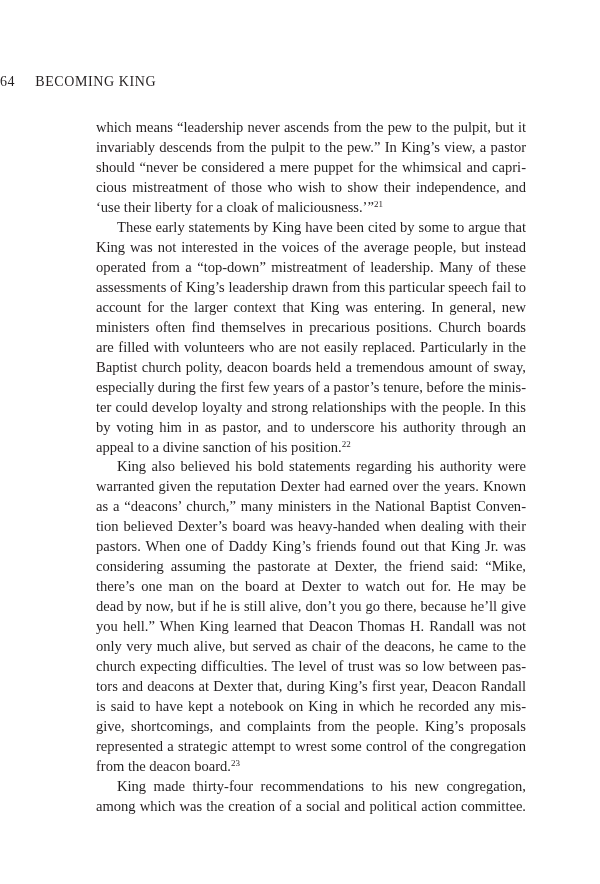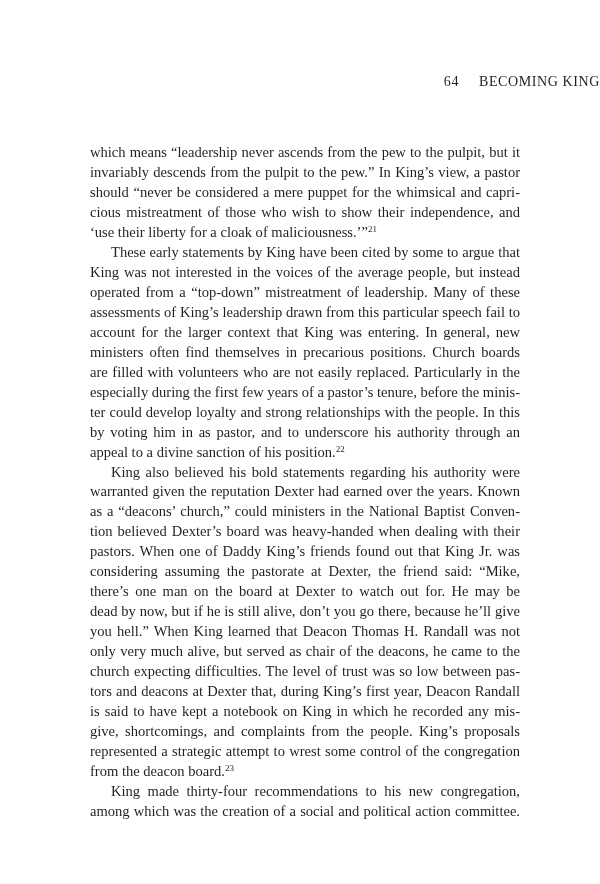--- a/index.html
+++ b/index.html
@@ -13,36 +13,35 @@
       position: relative;
       overflow: hidden;
       font-family: "Liberation Serif", "DejaVu Serif", serif;
       color: #231f20;
     }
     .running-head {
       position: absolute;
       top: 74px;
       left: 0;
       width: 600px;
-      text-align: right;
+      text-align: left;
       font-size: 14px;
       letter-spacing: 0.6px;
       white-space: pre;
     }
     .running-head .folio {
       margin-right: 20px;
     }
     .text-block {
       position: absolute;
       top: 118px;
-      left: 90px;
+      left: 96px;
       width: 430px;
       font-size: 14.55px;
       line-height: 19.97px;
-      margin-top: 25px;
     }
     .line {
       display: block;
       height: 19.97px;
       white-space: nowrap;
       text-align: justify;
       text-align-last: justify;
     }
     .line.last {
       text-align-last: left;
@@ -70,29 +69,30 @@
       <span class="line last"><span>‘use their liberty for a cloak of maliciousness.’”</span><sup class="note">21</sup></span>
     </div>
     <div class="paragraph">
       <span class="line indent"><span>These early statements by King have been cited by some to argue that</span></span>
       <span class="line"><span>King was not interested in the voices of the average people, but instead</span></span>
       <span class="line"><span>operated from a “top-down” mistreatment of leadership. Many of these</span></span>
       <span class="line"><span>assessments of King’s leadership drawn from this particular speech fail to</span></span>
       <span class="line"><span>account for the larger context that King was entering. In general, new</span></span>
       <span class="line"><span>ministers often find themselves in precarious positions. Church boards</span></span>
       <span class="line"><span>are filled with volunteers who are not easily replaced. Particularly in the</span></span>
+      <span class="line"><span>Baptist church polity, deacon boards held a tremendous amount of sway,</span></span>
       <span class="line"><span>especially during the first few years of a pastor’s tenure, before the minis-</span></span>
       <span class="line"><span>ter could develop loyalty and strong relationships with the people. In this</span></span>
       <span class="line"><span>by voting him in as pastor, and to underscore his authority through an</span></span>
       <span class="line last"><span>appeal to a divine sanction of his position.</span><sup class="note">22</sup></span>
     </div>
     <div class="paragraph">
       <span class="line indent"><span>King also believed his bold statements regarding his authority were</span></span>
       <span class="line"><span>warranted given the reputation Dexter had earned over the years. Known</span></span>
-      <span class="line"><span>as a “deacons’ church,” could ministers in the National Baptist Conven-</span></span>
+      <span class="line"><span>as a “deacons’ church,” many ministers in the National Baptist Conven-</span></span>
       <span class="line"><span>tion believed Dexter’s board was heavy-handed when dealing with their</span></span>
       <span class="line"><span>pastors. When one of Daddy King’s friends found out that King Jr. was</span></span>
       <span class="line"><span>considering assuming the pastorate at Dexter, the friend said: “Mike,</span></span>
       <span class="line"><span>there’s one man on the board at Dexter to watch out for. He may be</span></span>
       <span class="line"><span>dead by now, but if he is still alive, don’t you go there, because he’ll give</span></span>
       <span class="line"><span>you hell.” When King learned that Deacon Thomas H. Randall was not</span></span>
       <span class="line"><span>only very much alive, but served as chair of the deacons, he came to the</span></span>
       <span class="line"><span>church expecting difficulties. The level of trust was so low between pas-</span></span>
       <span class="line"><span>tors and deacons at Dexter that, during King’s first year, Deacon Randall</span></span>
       <span class="line"><span>is said to have kept a notebook on King in which he recorded any mis-</span></span>

